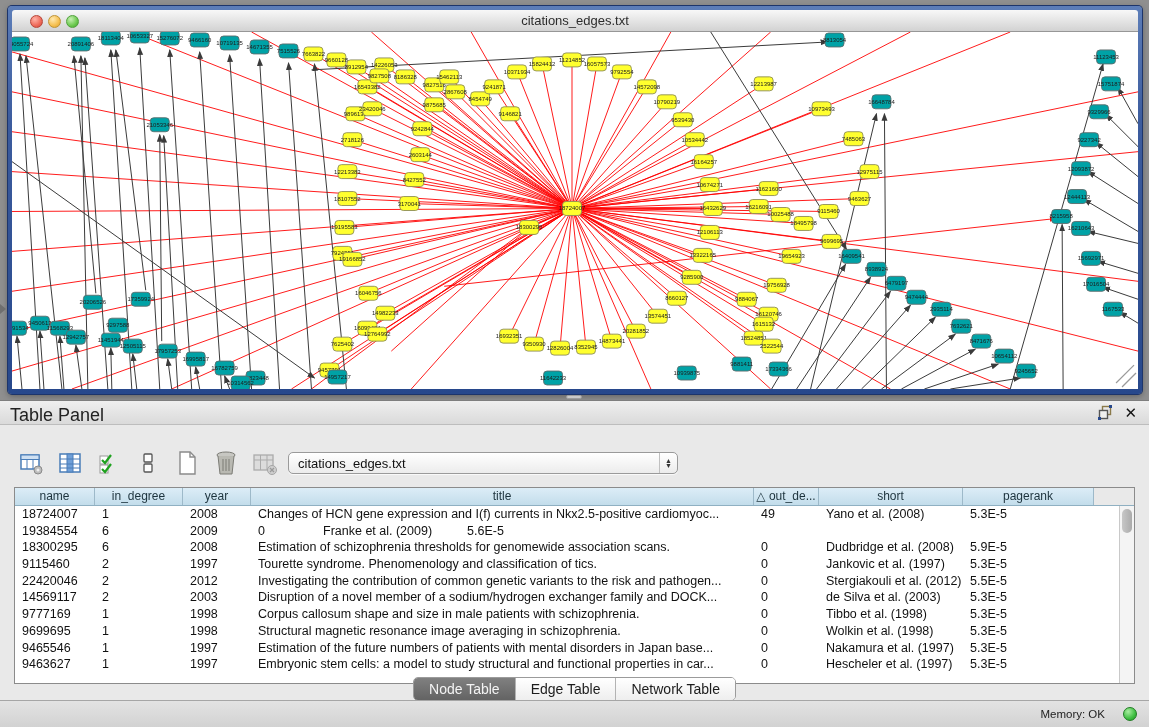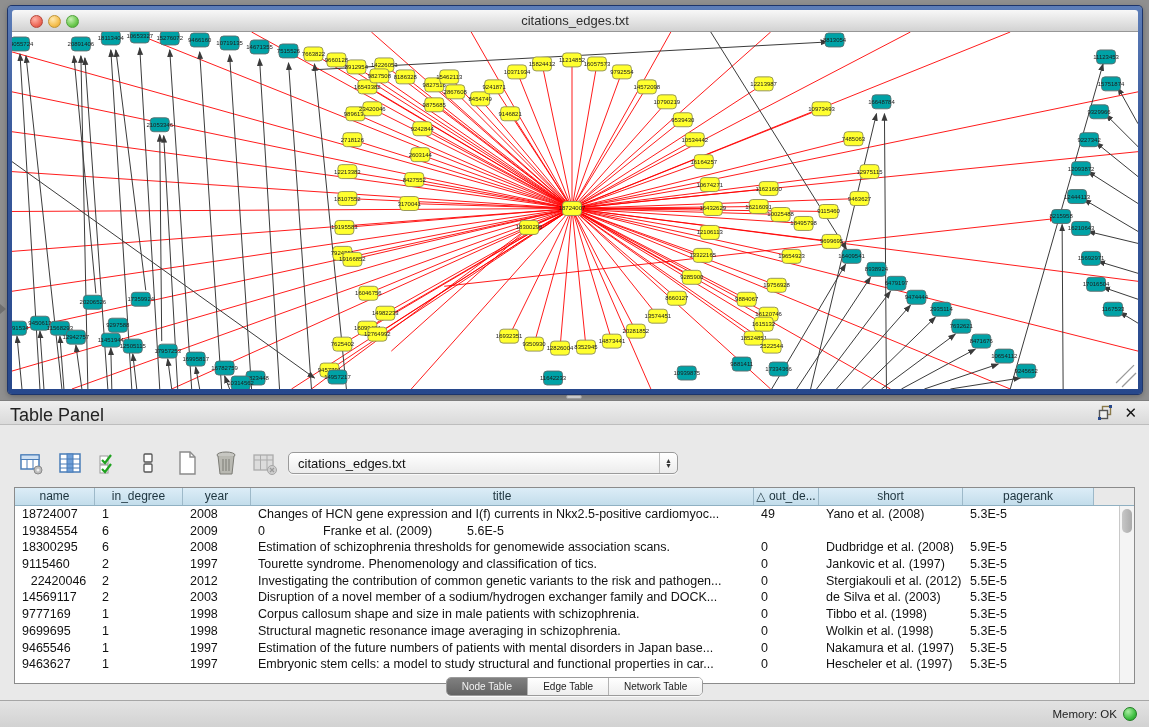--- a/index.html
+++ b/index.html
@@ -108,30 +108,30 @@
     position:absolute; left:2px; top:3px; width:10px; height:24px;
     background:linear-gradient(90deg,#c7c7c7,#ababab); border-radius:5px; cursor:pointer;
   }
 
   .tabs { position:absolute; left:0; top:276px; width:100%; display:flex; justify-content:center; }
   .seg {
     display:flex; border:1px solid #9b9b9b; border-radius:5px; overflow:hidden;
     box-shadow:0 1px 0 rgba(255,255,255,.7);
   }
   .seg-btn {
-    font-size:10px; padding:3px 15px; background:linear-gradient(180deg,#ffffff,#eeeeee);
+    font-size:14px; padding:3px 15px; background:linear-gradient(180deg,#ffffff,#eeeeee);
     color:#1c1c1c; border-right:1px solid #b3b3b3; cursor:pointer;
   }
   .seg-btn:last-child { border-right:none; }
   .seg-btn.selected { background:linear-gradient(180deg,#808080,#636363); color:#f3f3f3; }
 
   .statusbar {
     position:absolute; left:0; bottom:0; width:100%; height:27px;
     background:linear-gradient(180deg,#e3e3e3,#d2d2d2); border-top:1px solid #a6a6a6;
-    display:flex; align-items:center; justify-content:flex-end; padding-right:12px; gap:6px;
+    display:flex; align-items:center; justify-content:flex-end; padding-right:12px; gap:18px;
   }
   .statusbar .mem-label { font-size:11.5px; color:#222; }
   .mem-dot {
     width:14px; height:14px; border-radius:50%;
     background:radial-gradient(circle at 35% 30%,#a8eda0,#3fbf42 60%,#259428);
     border:1px solid #1f7d22;
   }
 </style>
 </head>
 <body>
@@ -945,21 +945,21 @@
         <div class="tr">
           <div class="td" style="width: 80px;">9115460</div>
           <div class="td" style="width: 88px;">2</div>
           <div class="td" style="width: 68px;">1997</div>
           <div class="td" style="width: 503px;">Tourette syndrome. Phenomenology and classification of tics.</div>
           <div class="td" style="width: 65px;">0</div>
           <div class="td" style="width: 144px;">Jankovic et al. (1997)</div>
           <div class="td" style="width: 131px;">5.3E-5</div>
         </div>
         <div class="tr">
-          <div class="td" style="width: 80px; text-align: center;">22420046</div>
+          <div class="td" style="width: 80px;">22420046</div>
           <div class="td" style="width: 88px;">2</div>
           <div class="td" style="width: 68px;">2012</div>
           <div class="td" style="width: 503px;">Investigating the contribution of common genetic variants to the risk and pathogen...</div>
           <div class="td" style="width: 65px;">0</div>
           <div class="td" style="width: 144px;">Stergiakouli et al. (2012)</div>
           <div class="td" style="width: 131px;">5.5E-5</div>
         </div>
         <div class="tr">
           <div class="td" style="width: 80px;">14569117</div>
           <div class="td" style="width: 88px;">2</div>

